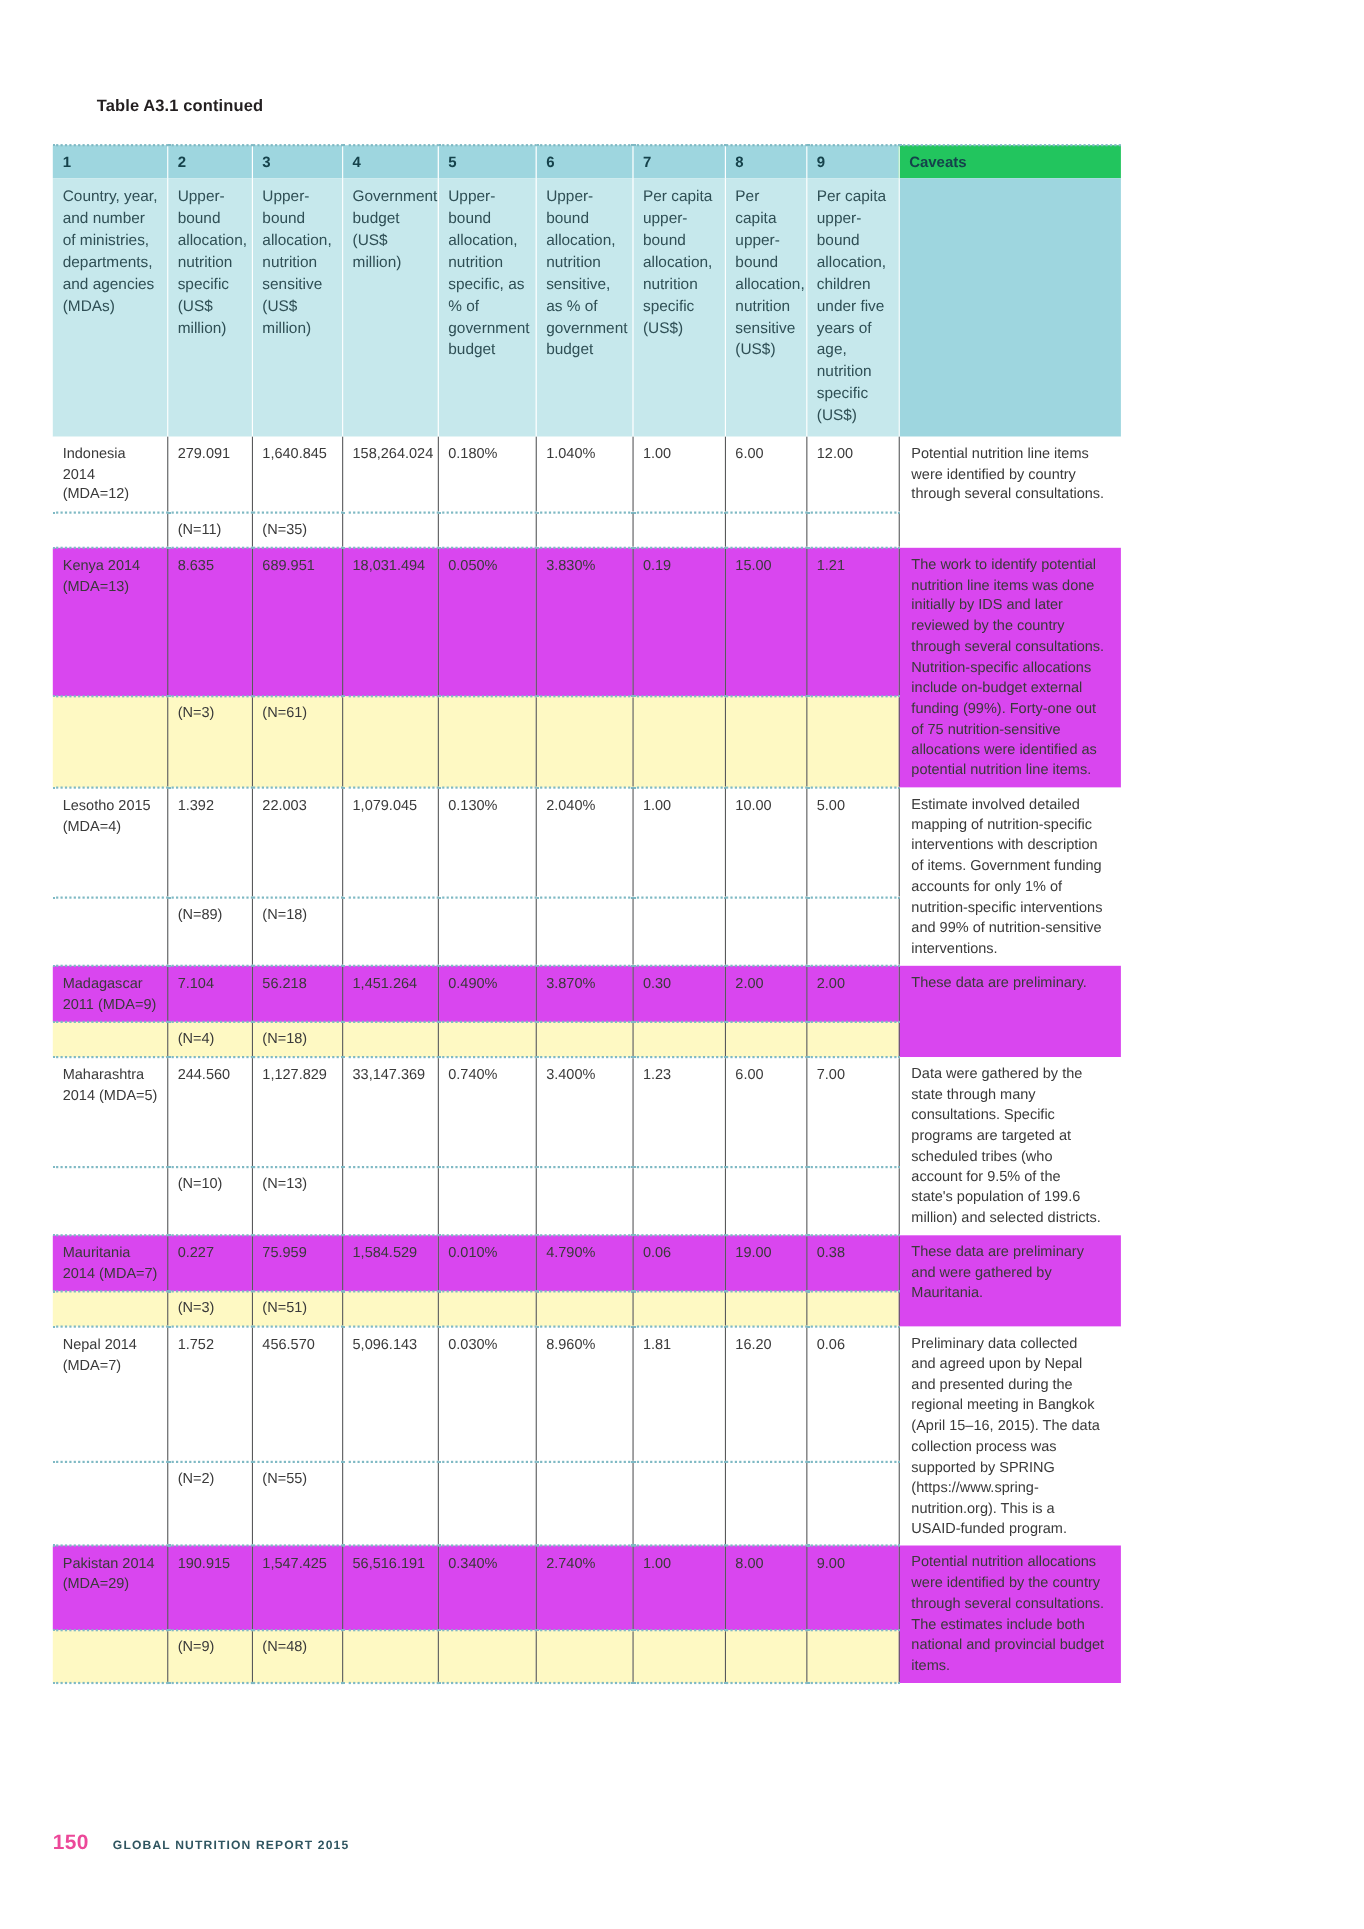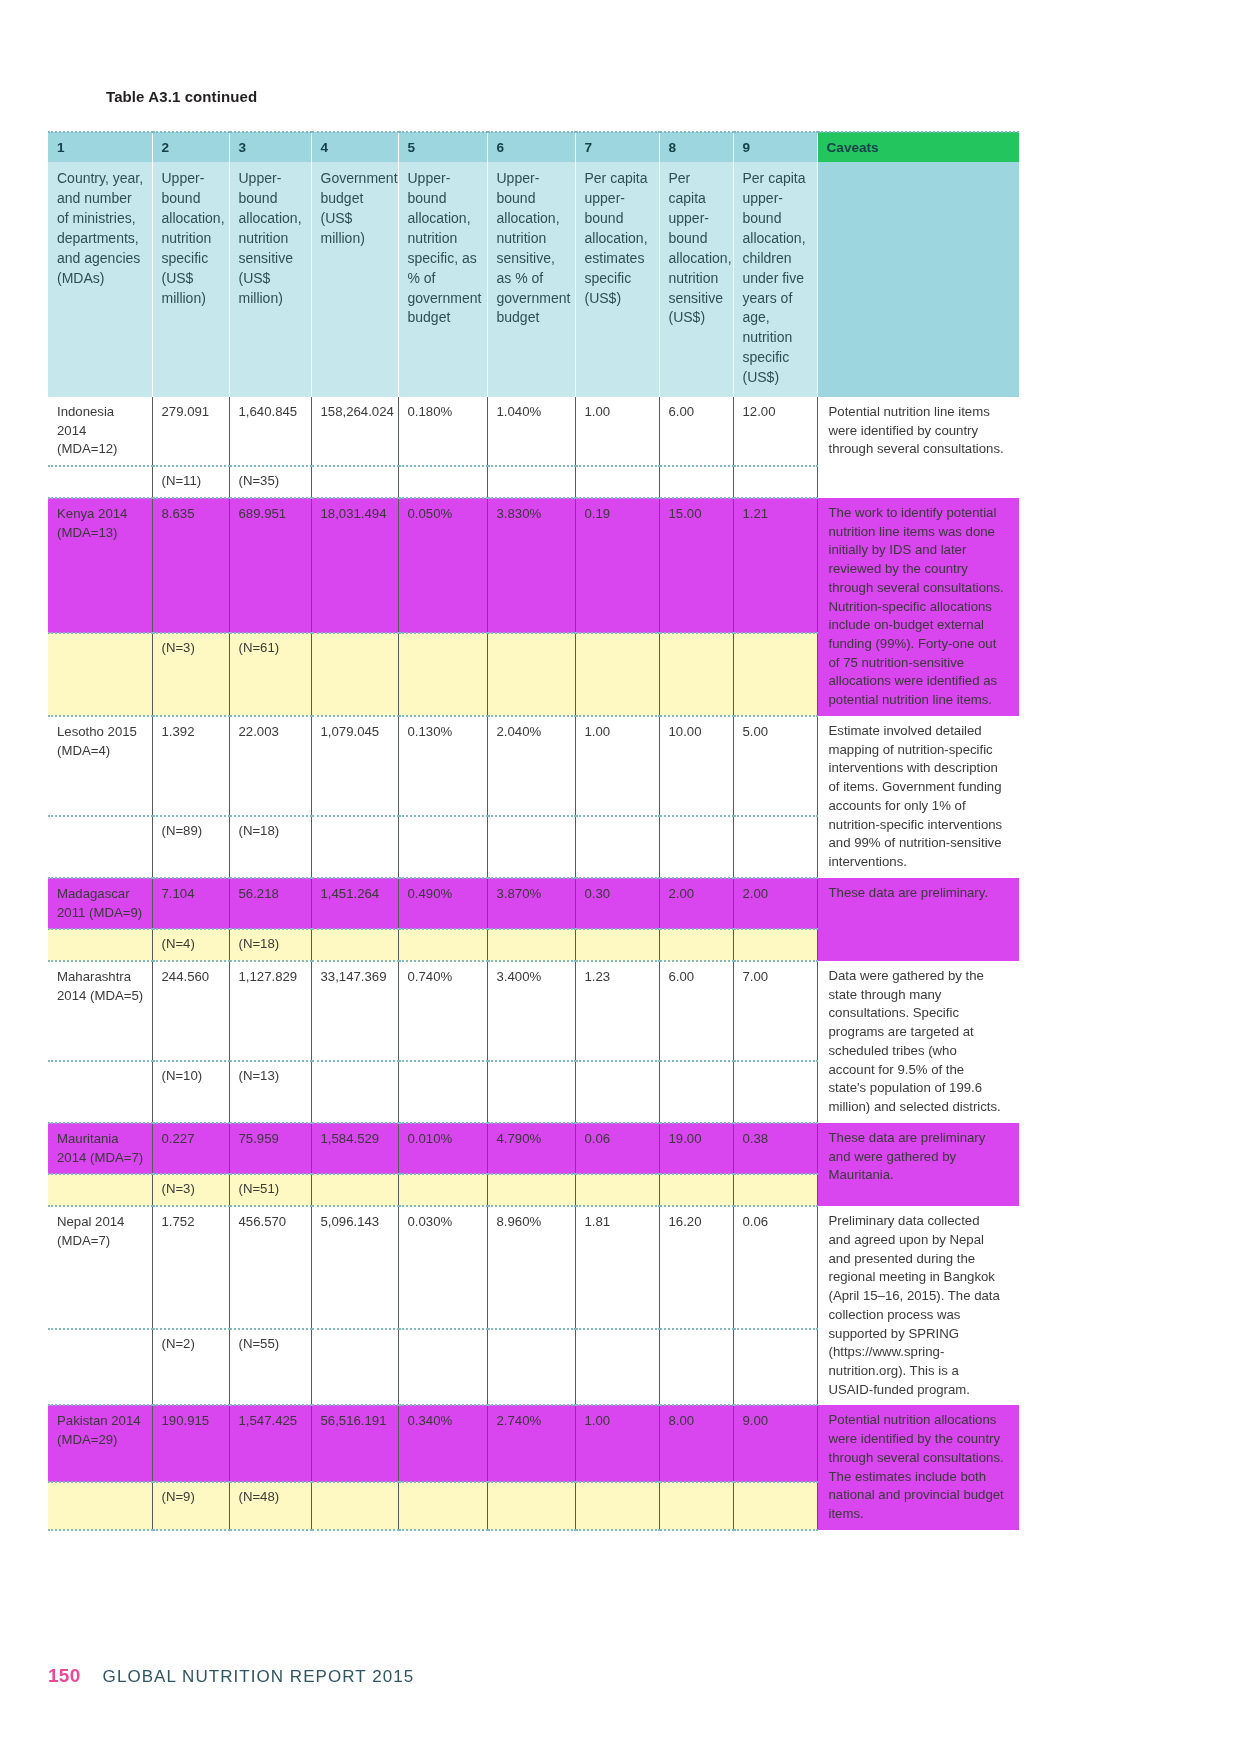--- a/index.html
+++ b/index.html
@@ -22,21 +22,20 @@
     height: 1754px;
   }
   .table-caption {
     position: absolute;
     left: 88px;
     top: 88px;
     font-size: 15px;
     font-weight: bold;
     color: #231f20;
     letter-spacing: 0.1px;
-    margin-left: 18px;
   }
   table.a31 {
     position: absolute;
     left: 48px;
     top: 131px;
     width: 971px;
     border-collapse: collapse;
     table-layout: fixed;
     font-size: 13.2px;
   }
@@ -123,22 +122,22 @@
     align-items: baseline;
     gap: 22px;
   }
   .footer .pageno {
     font-size: 19px;
     font-weight: bold;
     color: #ec4899;
     letter-spacing: 0.3px;
   }
   .footer .reportname {
-    font-size: 17px;
-    font-weight: normal;
+    font-size: 11px;
+    font-weight: bold;
     color: #2f5560;
     letter-spacing: 1.05px;
   }
 </style>
 </head>
 <body>
 
 <div class="page">
 
   <div class="table-caption">Table A3.1 continued</div>
@@ -169,21 +168,21 @@
         <th>9</th>
         <th class="caveats-head">Caveats</th>
       </tr>
       <tr class="headrow">
         <th>Country, year, and number of ministries, departments, and agencies (MDAs)</th>
         <th>Upper-bound allocation, nutrition specific (US$ million)</th>
         <th>Upper-bound allocation, nutrition sensitive (US$ million)</th>
         <th>Government budget (US$ million)</th>
         <th>Upper-bound allocation, nutrition specific, as % of government budget</th>
         <th>Upper-bound allocation, nutrition sensitive, as % of government budget</th>
-        <th>Per capita upper-bound allocation, estimates specific (US$)</th>
+        <th>Per capita upper-bound allocation, nutrition specific (US$)</th>
         <th>Per capita upper-bound allocation, nutrition sensitive (US$)</th>
         <th>Per capita upper-bound allocation, children under five years of age, nutrition specific (US$)</th>
         <th class="caveats-blank"></th>
       </tr>
     </thead>
     <tbody>
 
       <tr class="data">
         <td>Indonesia 2014 (MDA=12)</td>
         <td class="nowrap-num">279.091</td>

